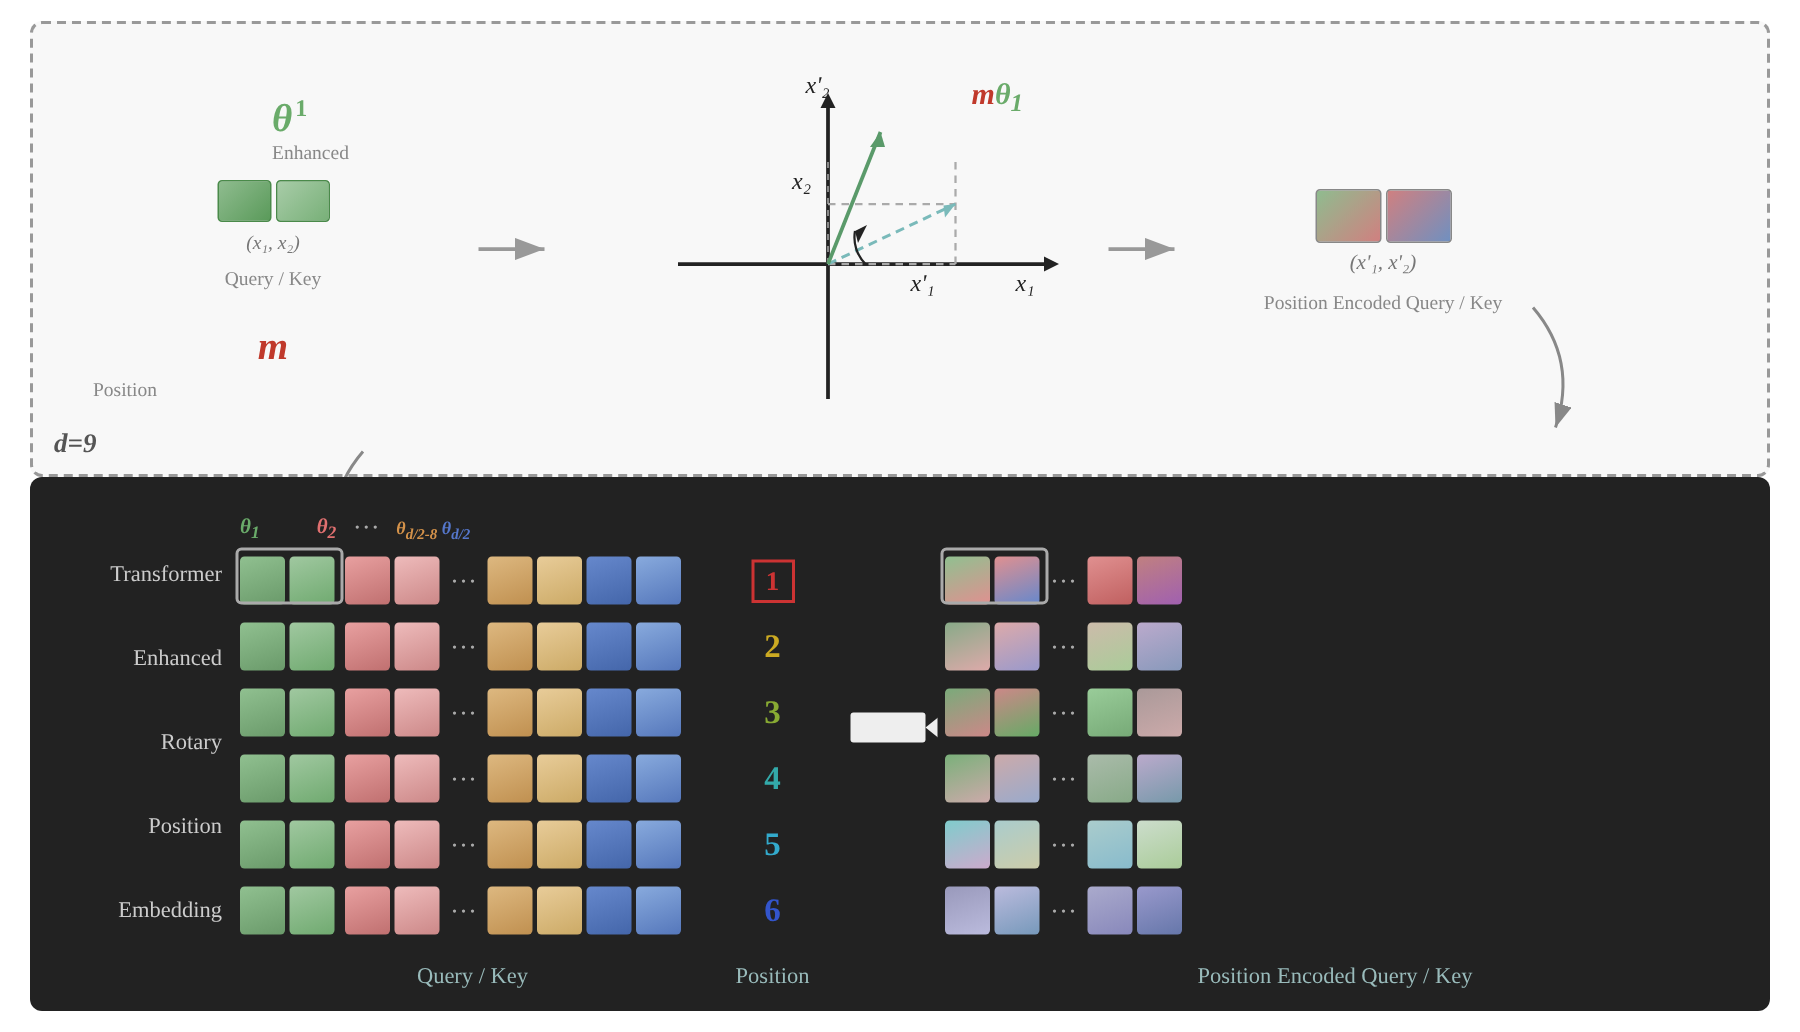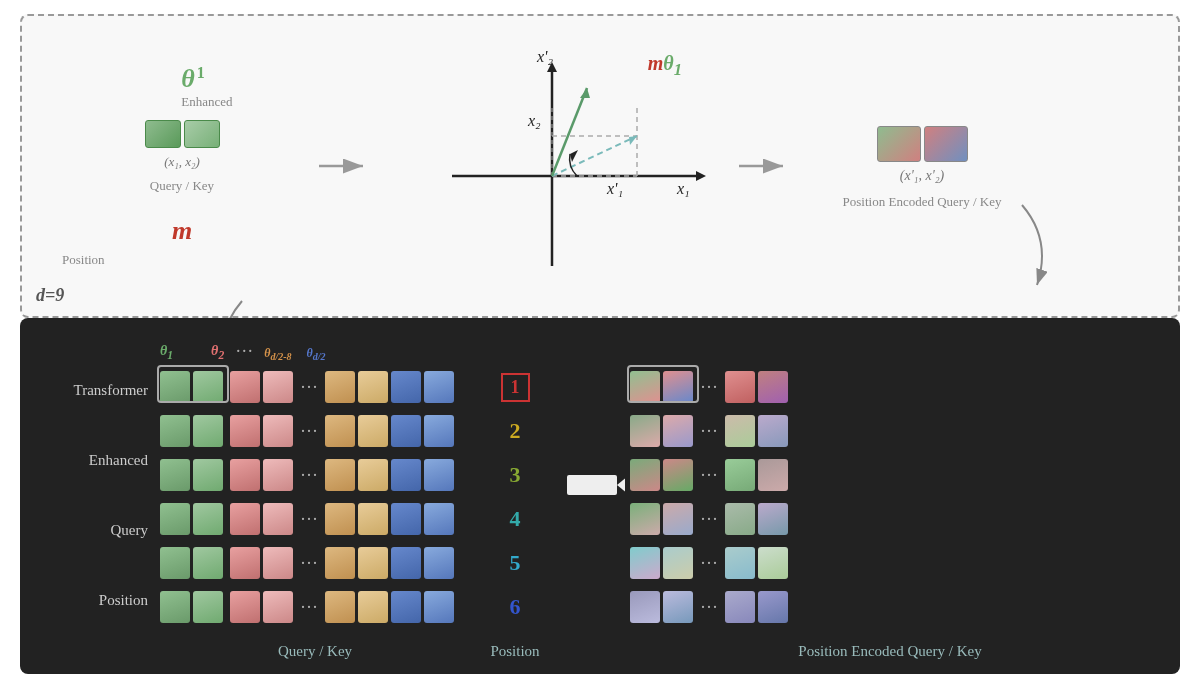--- a/index.html
+++ b/index.html
@@ -418,33 +418,34 @@
     </svg>
 
   </div>
 
   <div class="bottom-section">
     <div class="bottom-grid">
 
       <div class="row-labels-col">
         <div class="row-label">Transformer</div>
         <div class="row-label">Enhanced</div>
-        <div class="row-label">Query</div>
+        <div class="row-label">Rotary</div>
         <div class="row-label">Position</div>
+        <div class="row-label">Embedding</div>
       </div>
 
       <div class="qk-col">
 
         <div class="qk-header">
           <span class="theta-col-label theta-col-green" style="font-size:14px;">θ<sub>1</sub></span>
           <span style="color:#aaa; font-size:10px; margin-right:4px;"></span>
           <span class="theta-col-label theta-col-pink" style="font-size:14px; margin-left:28px;">θ<sub>2</sub></span>
           <span class="dots-label" style="margin:0 8px;">···</span>
           <span class="theta-col-label theta-col-orange" style="font-size:12px;">θ<sub>d/2-8</sub></span>
-          <span class="theta-col-label theta-col-blue" style="font-size:12px; margin-left:12px;">θ<sub>d/2</sub></span>
+          <span class="theta-col-label theta-col-blue" style="font-size:12px; margin-left:0;">θ<sub>d/2</sub></span>
         </div>
 
         <div class="qk-rows">
 
           <div class="qk-row" style="position:relative;">
             <div class="highlight-box" style="left:-3px; top:-3px; width:72px; height:38px;"></div>
             <div class="qk-cell cell-g1"></div>
             <div class="qk-cell cell-g2"></div>
             <div class="qk-cell cell-p1" style="margin-left:4px;"></div>
             <div class="qk-cell cell-p2"></div>

